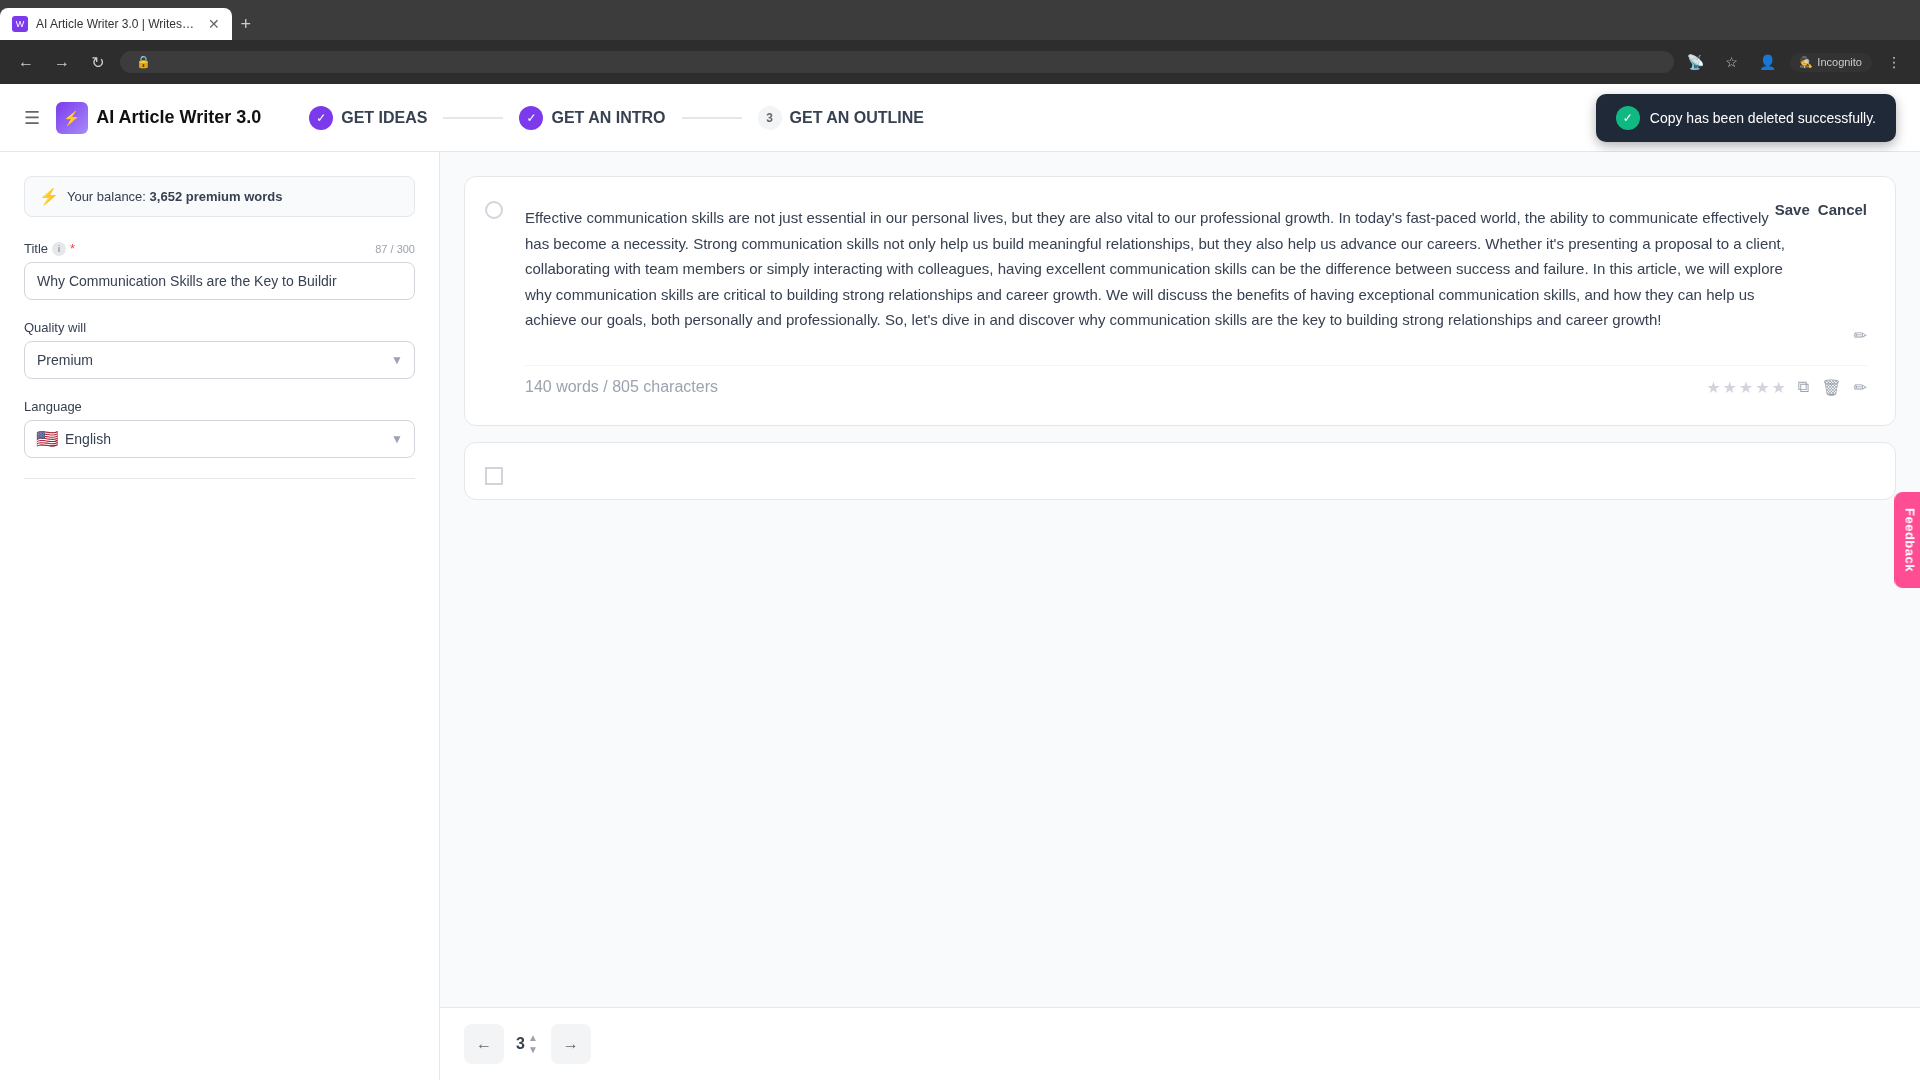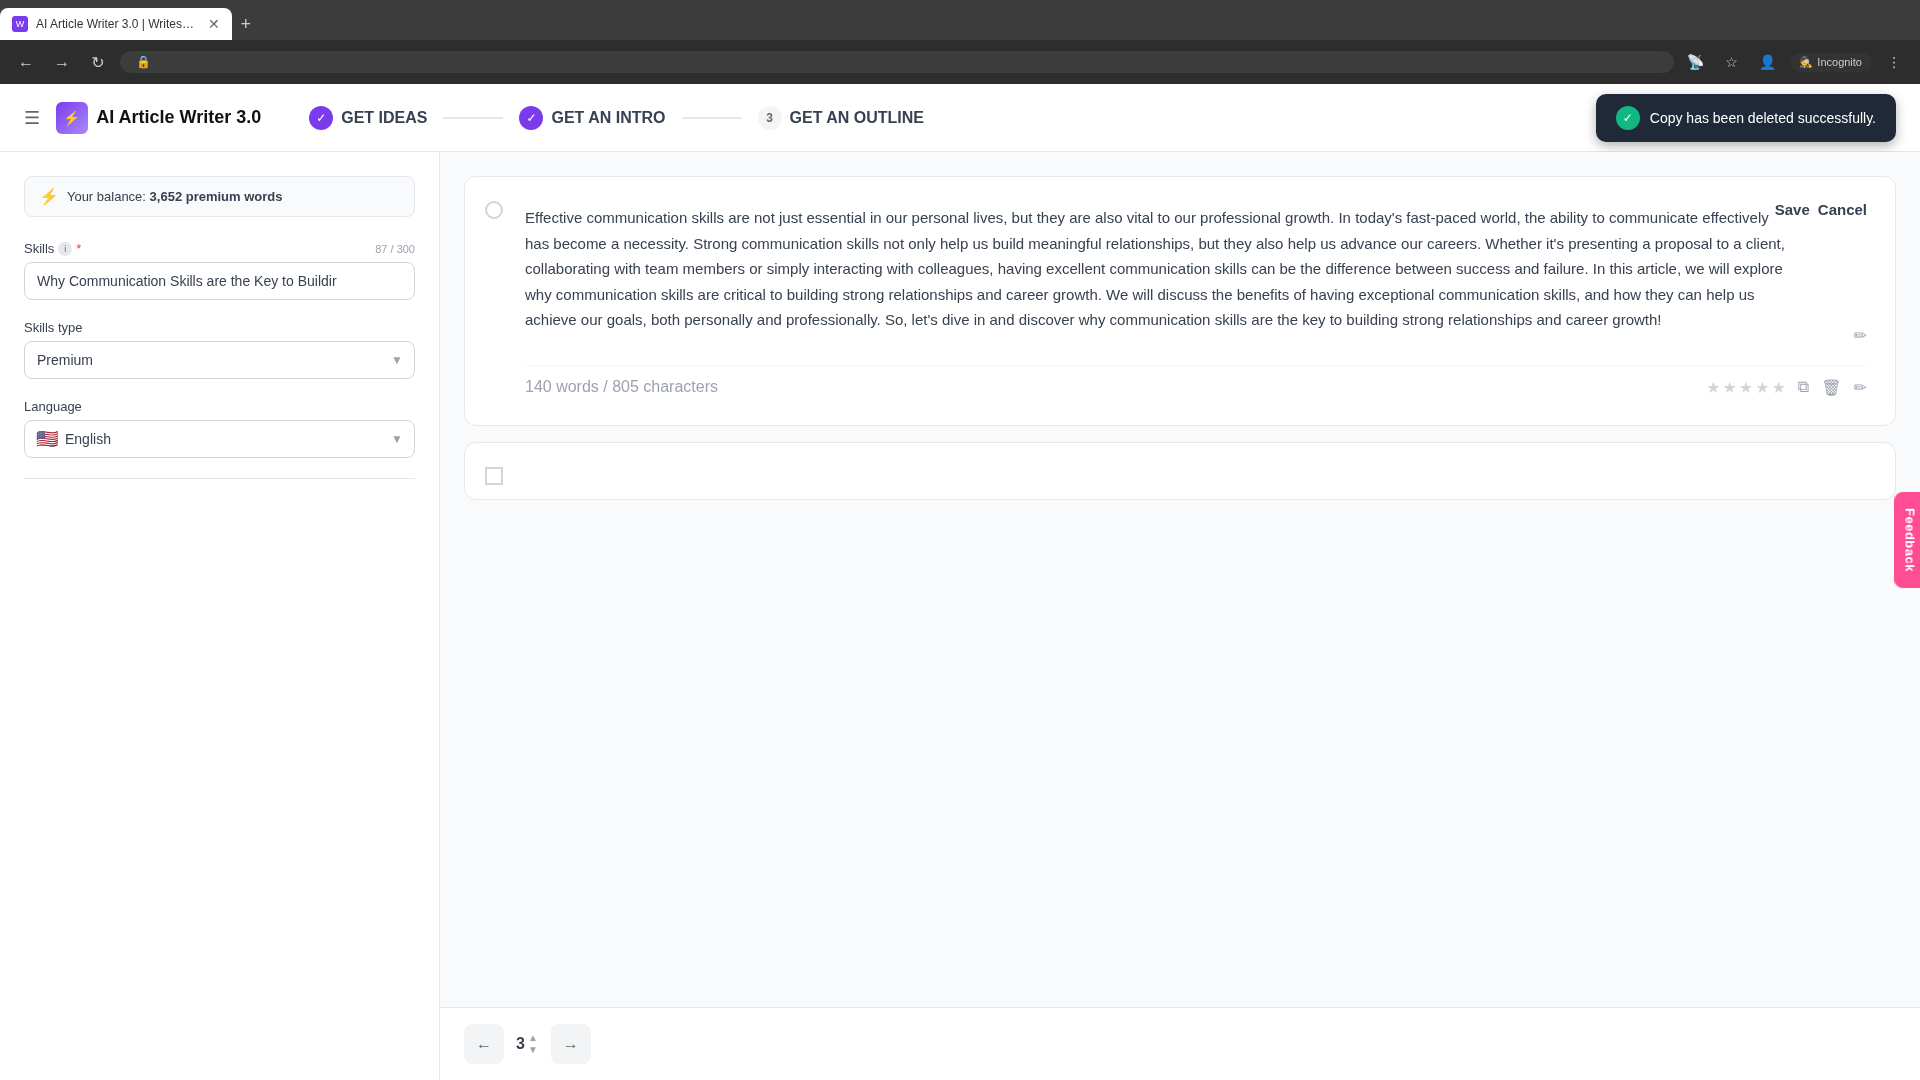--- a/index.html
+++ b/index.html
@@ -180,31 +180,31 @@
       <div class="balance-bar">
         <span class="balance-icon">⚡</span>
         <span class="balance-text">
           <span>Your balance:</span>
           <span class="balance-amount">3,652 premium words</span>
         </span>
       </div>
 
       <div class="field-group">
         <div class="field-label">
-          <span>Skills</span>
+          <span>Title</span>
           <div class="field-info">i</div>
           <span class="required">*</span>
           <span class="counter">87 / 300</span>
         </div>
         <input class="text-input" type="text" value="Why Communication Skills are the Key to Buildir" style="">
       </div>
 
       <div class="field-group">
         <div class="field-label">
-          <span>Skills type</span>
+          <span>Quality will</span>
         </div>
         <div class="select-wrapper">
           <select class="select-input">
             <option>Premium</option>
             <option>Good</option>
             <option>Average</option>
           </select>
           <span class="select-arrow">▼</span>
         </div>
       </div>

